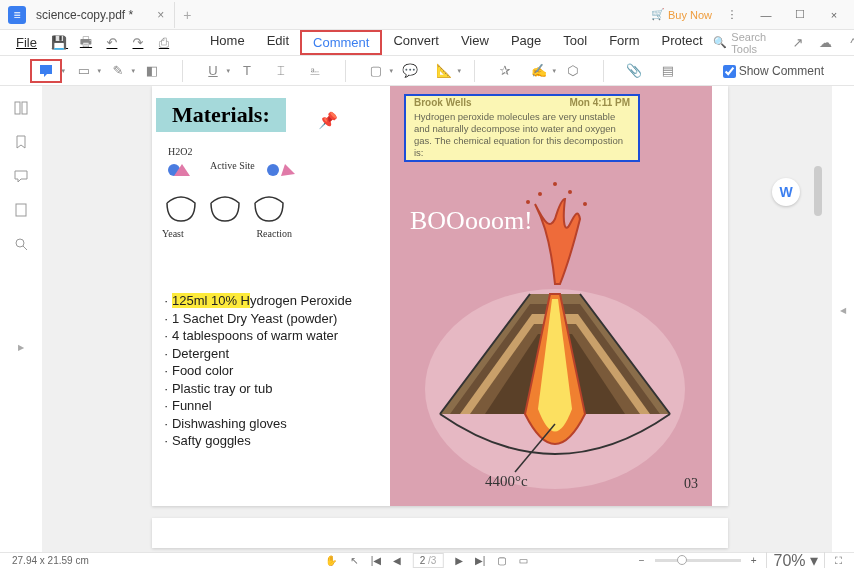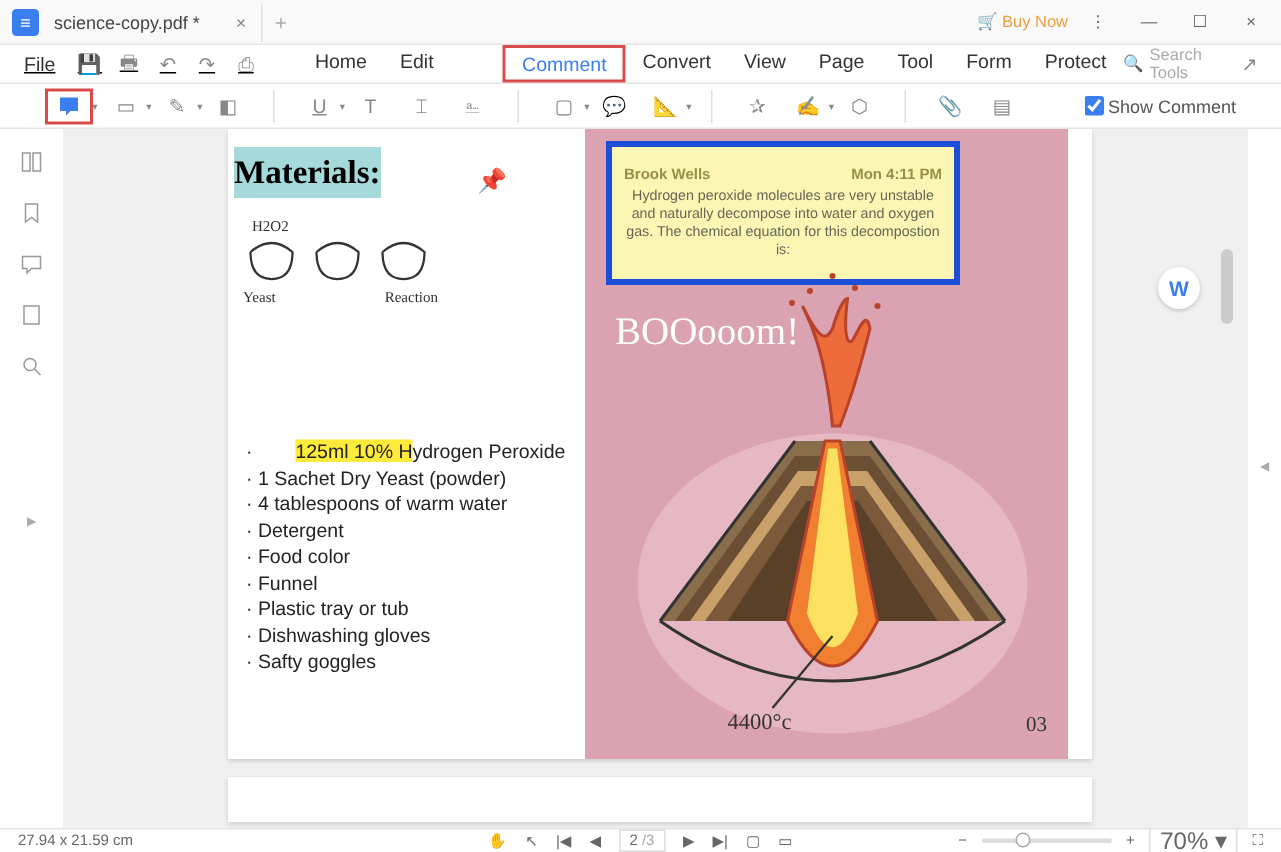--- a/index.html
+++ b/index.html
@@ -11,53 +11,53 @@
 .add-tab { margin-left: 8px; color: #aaa; font-size: 14px; }
 .titlebar-right { margin-left: auto; display: flex; align-items: center; gap: 6px; padding-right: 6px; }
 .buy-now { color: #ee9d3f; font-size: 11px; display: flex; align-items: center; gap: 3px; }
 .win-btn { width: 28px; height: 28px; display: flex; align-items: center; justify-content: center; font-size: 11px; color: #666; }
 .menubar { height: 26px; display: flex; align-items: center; padding: 0 8px; border-bottom: 1px solid #e5e5e5; }
 .menu-left { display: flex; align-items: center; gap: 4px; text-decoration: underline; }
 .menu-file { font-size: 13px; color: #333; padding: 3px 8px; }
 .mini-icon { width: 22px; height: 18px; display: flex; align-items: center; justify-content: center; color: #888; font-size: 13px; }
 .menu-tabs { display: flex; margin-left: 24px; }
 .menu-tab { padding: 3px 11px; font-size: 13px; color: #333; }
-.menu-tab.active { color: #3a7ef0; border: 2px solid #d94a4a; margin-left: 35px; }
+.menu-tab.active { color: #3a7ef0; border: 2px solid #d94a4a; }
 .menu-right { margin-left: auto; display: flex; align-items: center; gap: 10px; padding-right: 8px; }
 .search-tools { color: #aaa; font-size: 11px; display: flex; align-items: center; gap: 4px; }
 .toolbar { height: 30px; display: flex; align-items: center; padding: 0 30px; border-bottom: 1px solid #e5e5e5; gap: 12px; }
 .tb-group { display: flex; align-items: center; gap: 10px; }
 .tb-sep { width: 1px; height: 22px; background: #e0e0e0; margin: 0 6px; }
 .tb-btn { width: 24px; height: 22px; display: flex; align-items: center; justify-content: center; color: #888; font-size: 13px; position: relative; }
 .tb-btn .dd { font-size: 7px; position: absolute; right: -5px; }
 .tb-btn.highlighted { border: 2px solid #d94a4a; width: 32px; height: 24px; }
 .tb-btn.highlighted svg { color: #3a7ef0; }
-.show-comment { margin-left: auto; display: flex; align-items: flex-start; gap: 3px; font-size: 12px; color: #555; }
+.show-comment { margin-left: auto; display: flex; align-items: flex-end; gap: 3px; font-size: 12px; color: #555; }
 .show-comment input { accent-color: #3a7ef0; }
 .body-area { display: flex; height: 466px; }
 .left-rail { width: 42px; display: flex; flex-direction: column; align-items: center; padding-top: 14px; gap: 18px; }
 .rail-icon { width: 16px; height: 16px; color: #999; }
 .rail-expand { margin-top: auto; margin-bottom: 200px; font-size: 8px; color: #aaa; }
 .canvas { flex: 1; background: #f0f0f0; position: relative; overflow: hidden; }
 .page { position: absolute; left: 110px; top: 0; width: 576px; height: 420px; background: #fff; box-shadow: 0 1px 3px rgba(0,0,0,0.15); }
 .page2 { position: absolute; left: 110px; top: 432px; width: 576px; height: 30px; background: #fff; box-shadow: 0 1px 3px rgba(0,0,0,0.15); }
-.materials-hdr { position: absolute; left: 4px; top: 12px; background: #a5d9da; padding: 4px 0; font-family: Georgia, serif; font-size: 22px; font-weight: bold; }
+.materials-hdr { position: absolute; left: 4px; top: 12px; background: #a5d9da; padding: 4px 16px; font-family: Georgia, serif; font-size: 22px; font-weight: bold; }
 .pin-icon { position: absolute; left: 166px; top: 25px; color: #e43838; font-size: 16px; }
 .diagram { position: absolute; left: 10px; top: 60px; width: 160px; }
 .diagram-label { font-family: Liberation Serif, serif; font-size: 10px; color: #333; }
 .circ-lbl { font-family: 'Comic Sans MS', cursive; font-size: 10px; color: #333; text-align: center; }
 .diag-row { display: flex; gap: 6px; margin-top: 3px; }
 .diag-cell { display: flex; flex-direction: column; align-items: center; }
 .mat-list { position: absolute; left: 12px; top: 206px; font-size: 13px; line-height: 1.35; color: #222; }
 .mat-list div::before { content: "· "; }
-.hl { background: #fdea3b; margin-left: 25px; }
+.hl { background: #fdea3b; }
 .pink-panel { position: absolute; left: 238px; top: 0; width: 322px; height: 420px; background: #dba2b1; }
-.sticky { position: absolute; left: 14px; top: 8px; width: 236px; background: #fbf6b4; border: 4px solid #1d4ed8; padding: 13px 8px; font-size: 10px; }
+.sticky { position: absolute; left: 14px; top: 8px; width: 236px; background: #fbf6b4; border: 2px solid #1d4ed8; padding: 1px 8px; font-size: 10px; }
 .sticky-hdr { display: flex; justify-content: space-between; color: #9a8e4a; font-weight: 600; margin-bottom: 3px; font-size: 10px; }
-.sticky-body { font-size: 9.5px; color: #665; line-height: 1.25; text-align: center; }
+.sticky-body { font-size: 9.5px; color: #665; line-height: 1.25; }
 .page-num { position: absolute; right: 14px; bottom: 14px; font-family: Georgia; font-size: 14px; color: #333; text-align: center; }
 .volcano { position: absolute; left: 10px; top: 88px; width: 302px; height: 320px; }
 .boom-text { font-family: 'Comic Sans MS', cursive; font-size: 26px; fill: #fff; }
 .temp-text { font-family: 'Comic Sans MS', cursive; font-size: 15px; fill: #333; }
 .right-rail { width: 22px; display: flex; flex-direction: column; align-items: center; }
 .float-btn { width: 28px; height: 28px; border-radius: 14px; box-shadow: 0 1px 3px rgba(0,0,0,.2); background: #fff; display: flex; align-items: center; justify-content: center; position: absolute; right: 32px; top: 92px; color: #3a7ef0; font-size: 14px; font-weight: bold; }
 .scrollbar-v { position: absolute; right: 10px; top: 80px; width: 8px; height: 380px; }
 .scrollbar-thumb { width: 8px; height: 50px; background: #ccc; border-radius: 4px; position: absolute; top: 0; }
 .statusbar { height: 16px; display: flex; align-items: center; padding: 0 12px; font-size: 10px; color: #666; background: #fff; border-top: 1px solid #e5e5e5; }
 .sb-center { position: absolute; left: 50%; transform: translateX(-50%); display: flex; align-items: center; gap: 12px; }
@@ -182,20 +182,37 @@
   </div>
 
   <div class="canvas">
     <div class="page">
       <div class="materials-hdr">Materials:</div>
       <span class="pin-icon">📌</span>
 
       <div class="diagram">
         <div class="diagram-label" style="margin-left:6px">H2O2</div>
         <div class="diag-row">
+          <div class="diag-cell">
+            <svg width="40" height="32">
+                <circle cx="12" cy="10" r="6" fill="#4a7ce0"></circle>
+                <polygon points="20,4 28,16 12,16" fill="#e07aa8"></polygon>
+              </svg>
+          </div>
+          <div class="diag-cell" style="margin-left:2px">
+              <span class="diagram-label">Active Site</span>
+            </div>
+          <div class="diag-cell">
+            <svg width="40" height="32">
+                <circle cx="12" cy="10" r="6" fill="#4a7ce0"></circle>
+                <polygon points="24,4 34,14 20,16" fill="#e07aa8"></polygon>
+              </svg>
+          </div>
+        </div>
+        <div class="diag-row">
           <svg width="38" height="30">
               <path d="M5 8 Q19 -4 33 8 Q33 26 19 26 Q5 26 5 8" fill="none" stroke="#333" stroke-width="1.5"></path>
             </svg>
           <svg width="38" height="30">
               <path d="M5 8 Q19 -4 33 8 Q33 26 19 26 Q5 26 5 8" fill="none" stroke="#333" stroke-width="1.5"></path>
             </svg>
           <svg width="38" height="30">
               <path d="M5 8 Q19 -4 33 8 Q33 26 19 26 Q5 26 5 8" fill="none" stroke="#333" stroke-width="1.5"></path>
             </svg>
         </div>
@@ -204,22 +221,22 @@
           <span class="circ-lbl">Reaction</span>
         </div>
       </div>
 
       <div class="mat-list">
         <div><span class="hl">125ml 10% H</span><span>ydrogen Peroxide</span></div>
         <div>1 Sachet Dry Yeast (powder)</div>
         <div>4 tablespoons of warm water</div>
         <div>Detergent</div>
         <div>Food color</div>
+        <div>Plastic tray or tub</div>
         <div>Funnel</div>
-        <div>Plastic tray or tub</div>
         <div>Dishwashing gloves</div>
         <div>Safty goggles</div>
       </div>
 
       <div class="pink-panel">
         <div class="sticky">
           <div class="sticky-hdr">
             <span>Brook Wells</span>
             <span>Mon 4:11 PM</span>
           </div>

